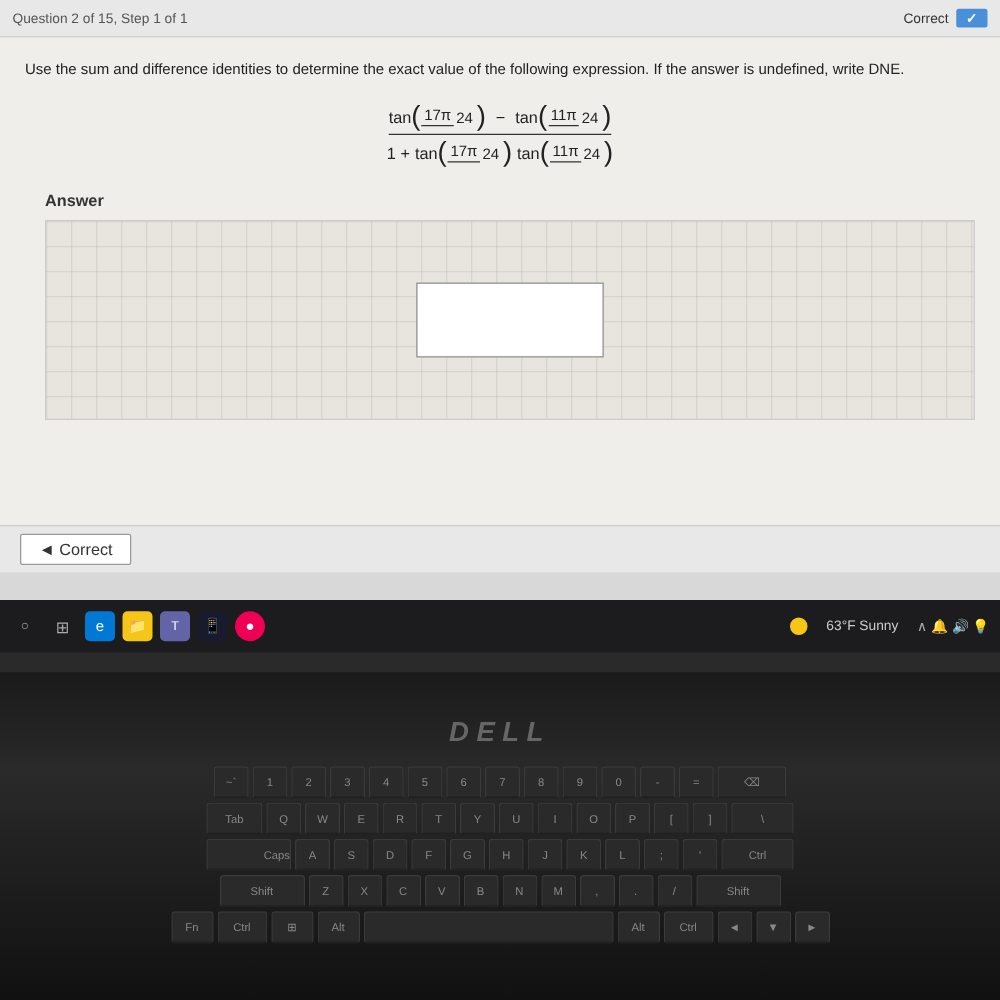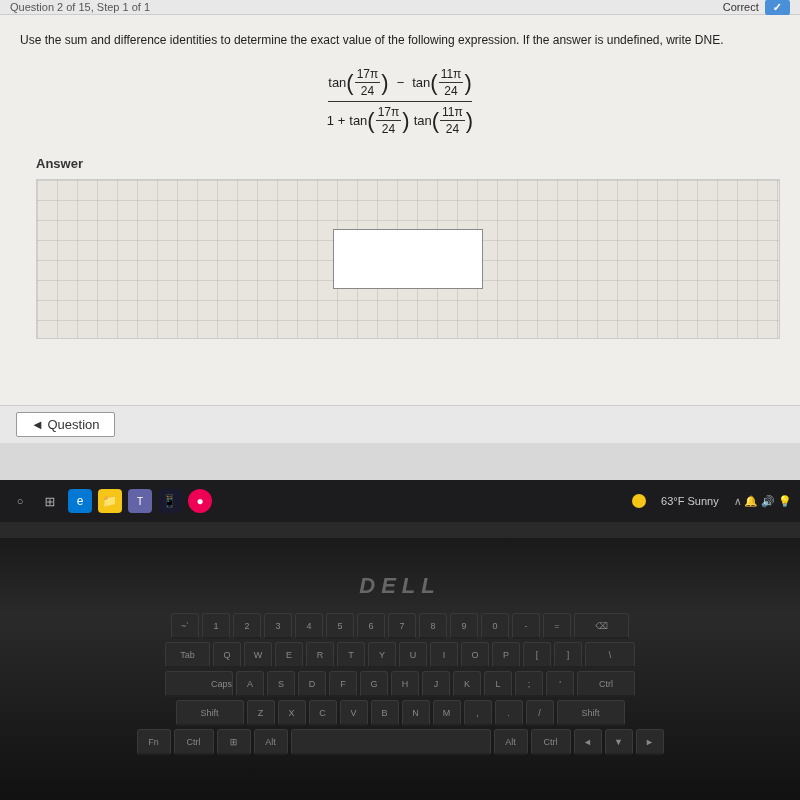--- a/index.html
+++ b/index.html
@@ -16,21 +16,21 @@
       width: 800px;
       height: 480px;
       background: #d8d8d8;
       position: relative;
       overflow: hidden;
     }
 
     
     .top-bar {
       width: 100%;
-      height: 15px;
+      height: 30px;
       background: #e8e8e8;
       display: flex;
       align-items: center;
       justify-content: space-between;
       padding: 0 10px;
       border-bottom: 1px solid #ccc;
       font-size: 11px;
       color: #333;
     }
 
@@ -104,21 +104,21 @@
     }
 
     .tan-expr {
       display: inline-flex;
       align-items: center;
       font-size: 13px;
     }
 
     .inner-frac {
       display: inline-flex;
-      flex-direction: column;
+      flex-direction: row;
       align-items: center;
       font-size: 12px;
       margin: 0 1px;
     }
 
     .inner-frac .numer {
       border-bottom: 1px solid #333;
       padding: 0 2px 1px 2px;
       font-size: 12px;
     }
@@ -379,21 +379,21 @@
 
     <div class="answer-section">
       <div class="answer-label">Answer</div>
       <div class="answer-grid">
         <div class="answer-box"></div>
       </div>
     </div>
   </div>
 
   <div class="bottom-bar">
-    <button class="prev-button">◄ Question</button>
+    <button class="prev-button">◄ Correct</button>
   </div>
 </div>
 
 <div class="taskbar">
   <div class="taskbar-left">
     <div class="taskbar-icon search">○</div>
     <div class="taskbar-icon" style="color:#aaa;font-size:13px;">⊞</div>
     <div class="taskbar-icon edge">e</div>
     <div class="taskbar-icon file">📁</div>
     <div class="taskbar-icon teams">T</div>

